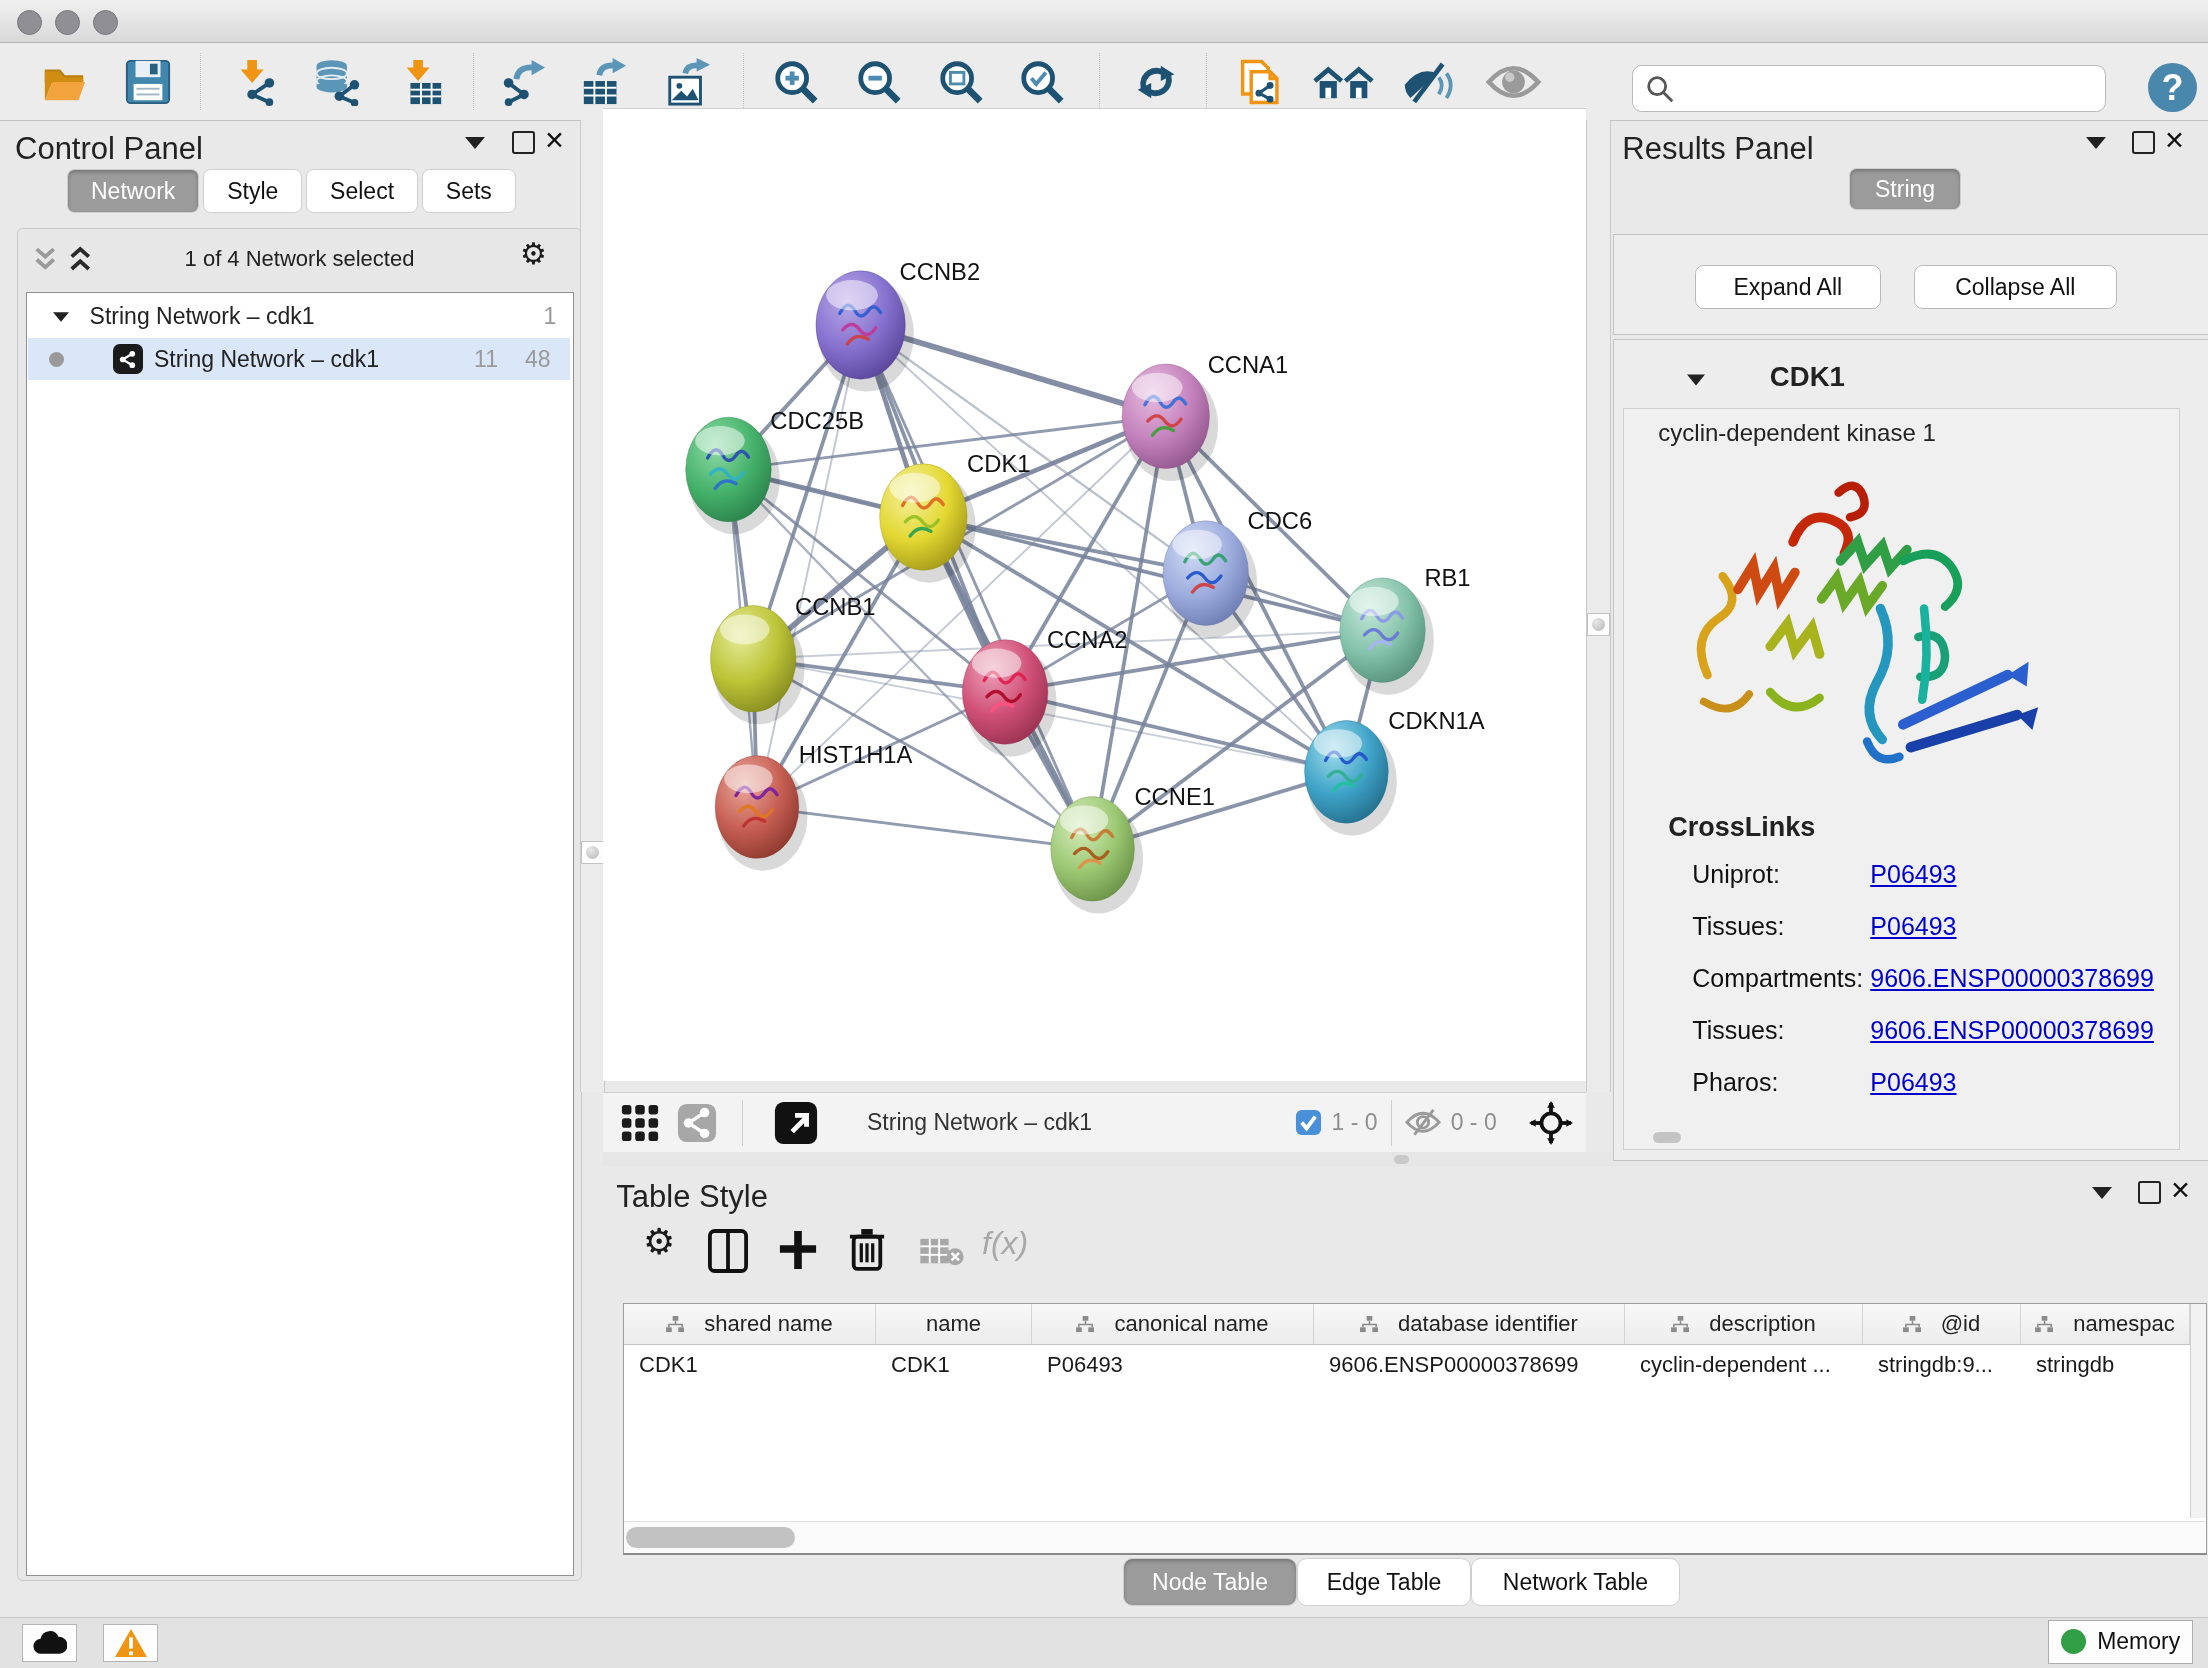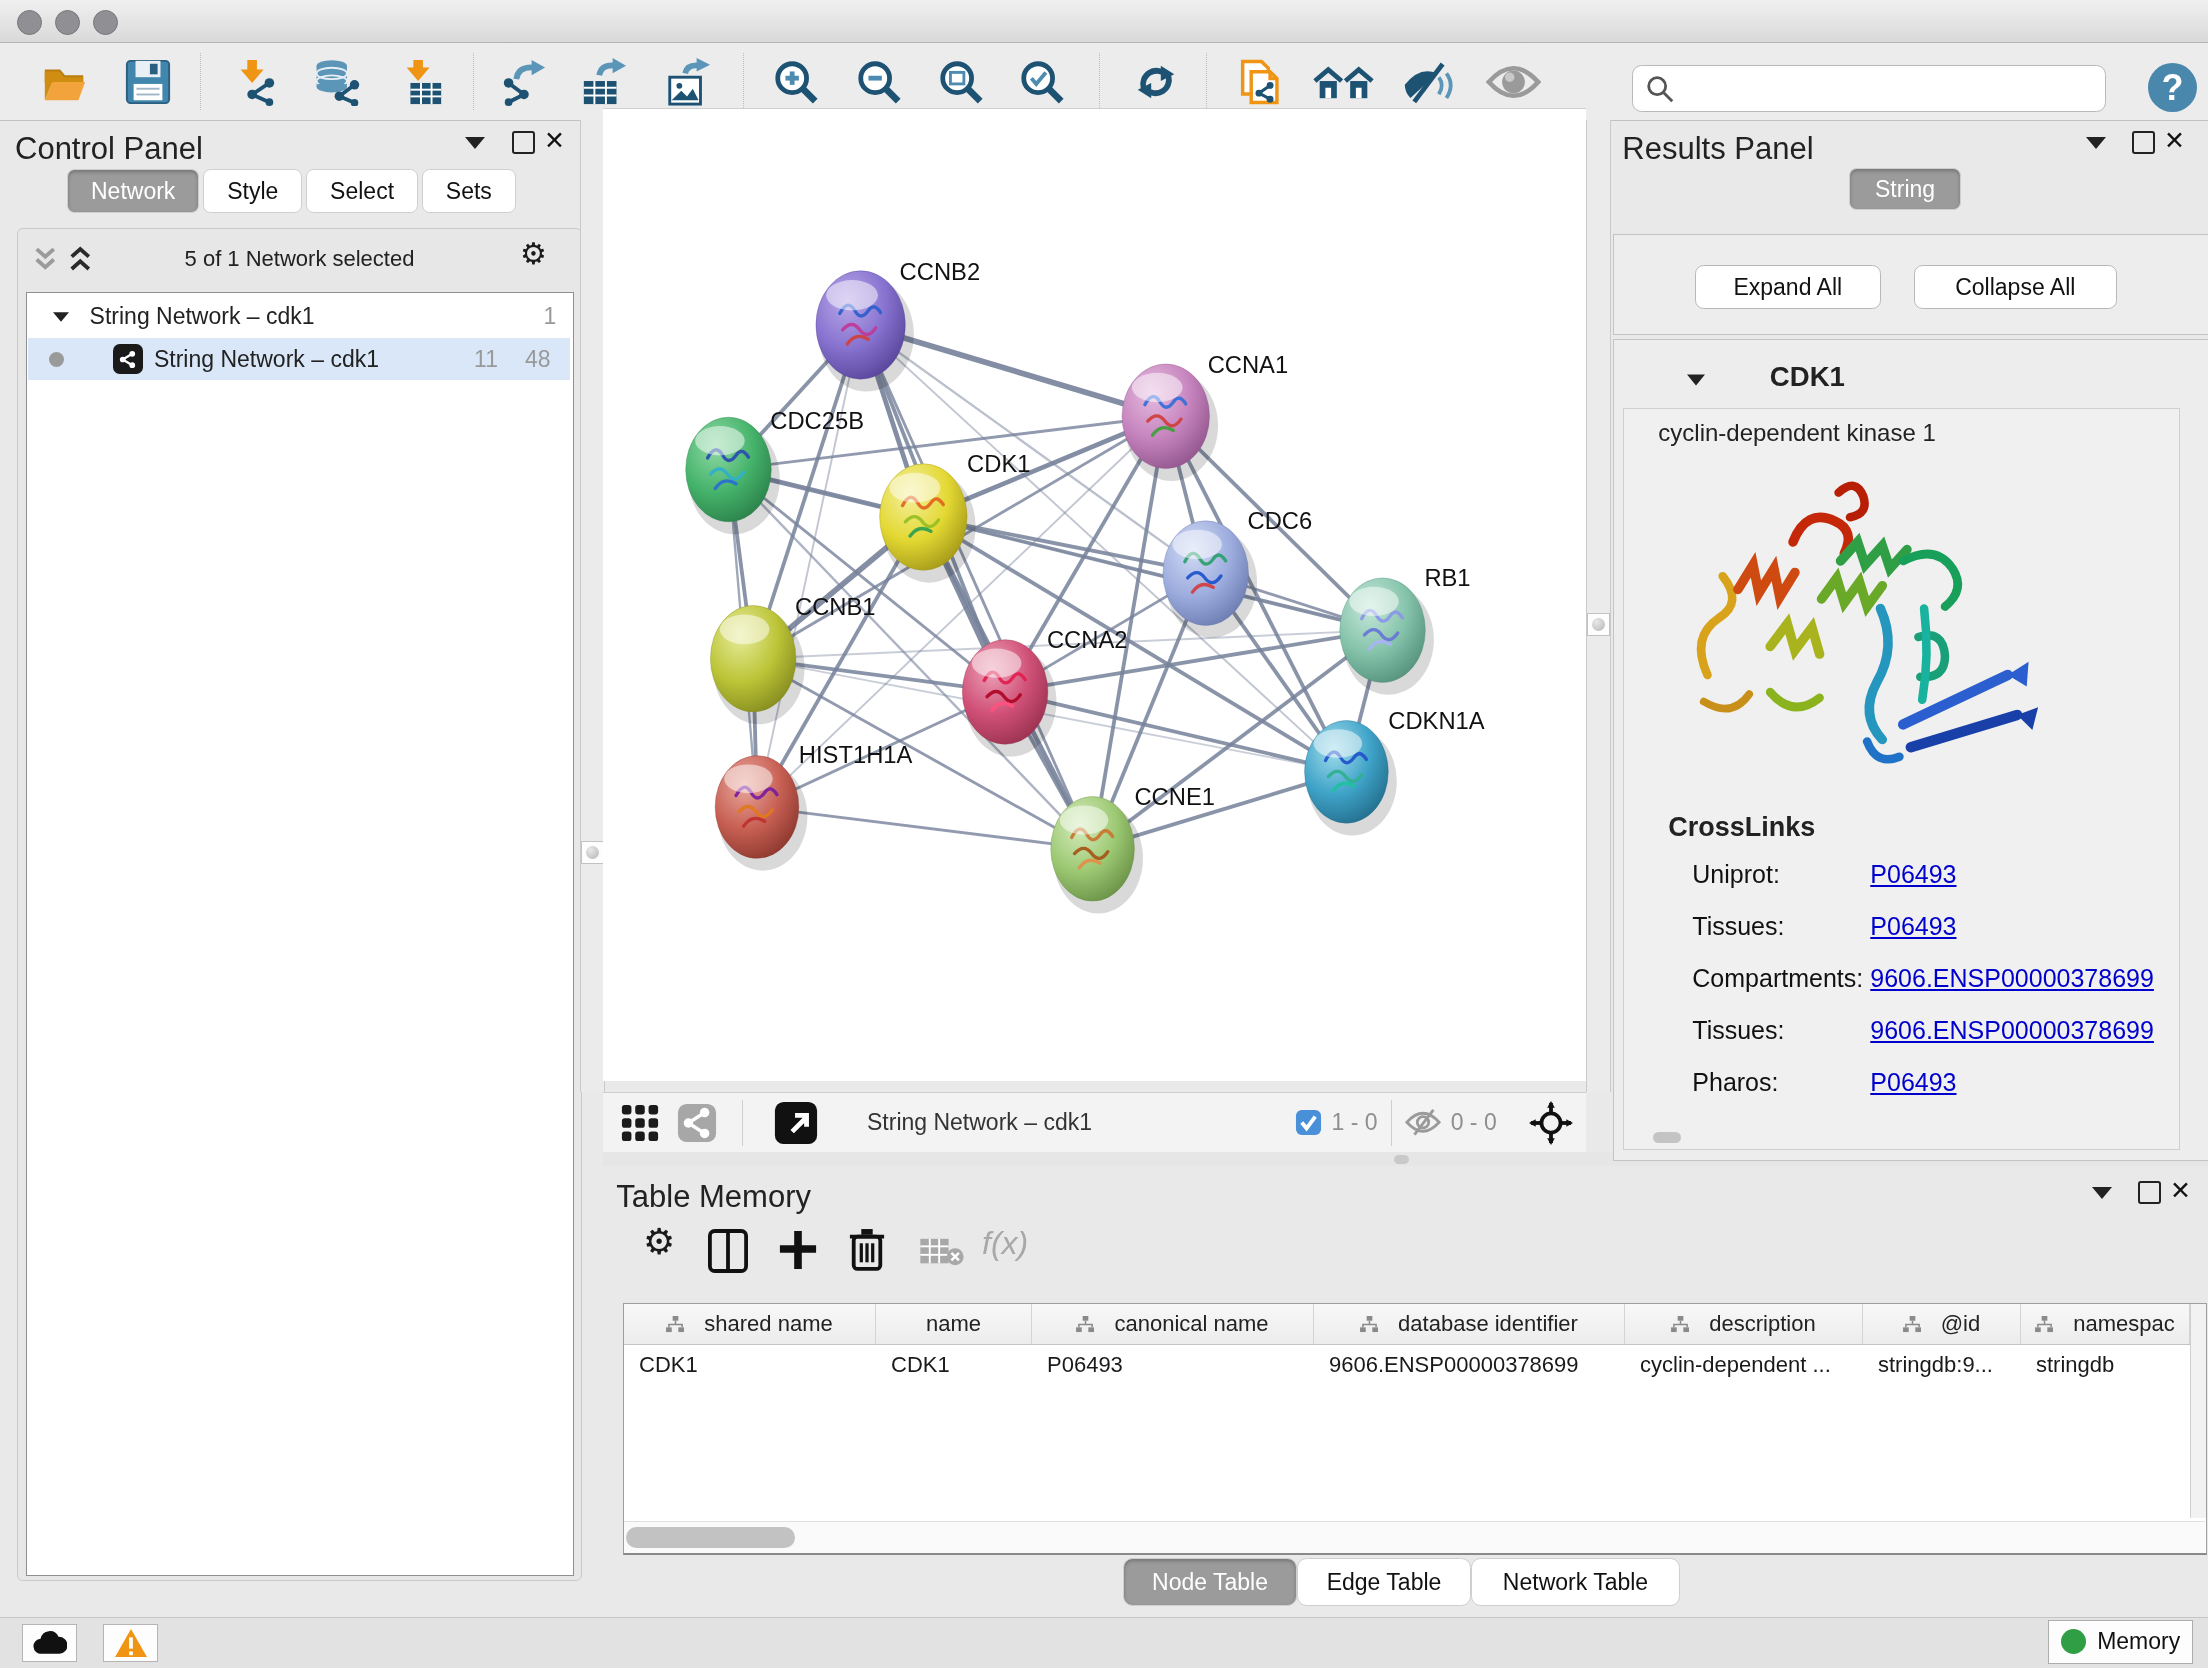--- a/index.html
+++ b/index.html
@@ -272,21 +272,21 @@
 
     <div class="abs" style="left:67px;top:49px" id="cp-tabs"><span class="tab selected" style="border-radius:7.6px;margin-right:3.8px;padding:7.6px 23px">Network</span><span class="tab" style="border-radius:7.6px;margin-right:3.8px;padding:7.6px 23px">Style</span><span class="tab" style="border-radius:7.6px;margin-right:3.8px;padding:7.6px 23px">Select</span><span class="tab" style="border-radius:7.6px;margin-right:3.8px;padding:7.6px 23px">Sets</span></div>
 
     <div class="abs cp-box" style="top:108px">
       <svg class="abs" style="left:13.3px;top:17px" width="28.5" height="27" viewBox="0 0 30 28">
         <path d="M6 3l9 8 9-8M6 14l9 8 9-8" stroke="#9a9a9a" stroke-width="4" fill="none"></path>
       </svg>
       <svg class="abs" style="left:48px;top:17px" width="28.5" height="27" viewBox="0 0 30 28">
         <path d="M6 11l9-8 9 8M6 24l9-8 9 8" stroke="#2a2a2a" stroke-width="4" fill="none"></path>
       </svg>
-      <div class="cp-status">5 of 1 Network selected</div>
+      <div class="cp-status">1 of 4 Network selected</div>
       <span class="abs gear-glyph" style="left:502px;top:9.5px">⚙</span>
 
       <div class="tree">
         <div class="tree-row" style="top:2.9px">
           <span class="caret-down" style="margin-left:23px;transform:scale(.8)"></span>
           <span style="margin-left:19px;font-size:23px">String Network – cdk1</span>
           <span class="cnt" style="margin-left:auto;margin-right:13.3px">1</span>
         </div>
         <div class="tree-row row-sel" style="top:45px">
           <span style="width:15px;height:15px;border-radius:50%;background:#9a9a9a;margin-left:21px"></span>
@@ -649,21 +649,21 @@
               <span class="lbl">Pharos:</span>
               <a href="#" style="color: rgb(0, 0, 204);">P06493</a>
             </div>
           </div>
         <div class="abs" style="left:28.5px;bottom:5.7px;width:28.5px;height:11.4px;border-radius:5.7px;background:#c4c4c4"></div>
       </div>
     </div>
   </div>
 
   <div class="abs" style="left:603px;top:1166px;width:1605px;height:451px">
-    <span class="abs panel-title" style="left:13.3px;top:13.3px">Table Memory</span>
+    <span class="abs panel-title" style="left:13.3px;top:13.3px">Table Style</span>
     <span class="abs caret-down win-btn" style="left:1489px;top:21px"></span>
     <span class="abs sq-btn win-btn" style="left:1535px;top:15px"></span>
     <span class="abs x-btn win-btn" style="left:1567px;top:15px">✕</span>
 
     <span class="abs gear-glyph" style="left:40px;top:61px;font-size:36px">⚙</span>
     <svg class="abs" style="left:105px;top:63px" width="40" height="44" viewBox="0 0 42 46">
       <rect x="2" y="2" width="38" height="42" rx="5" fill="none" stroke="#111" stroke-width="4"></rect>
       <line x1="21" y1="2" x2="21" y2="44" stroke="#111" stroke-width="4"></line>
     </svg>
     <svg class="abs" style="left:175px;top:63px" width="40" height="42" viewBox="0 0 42 44">

